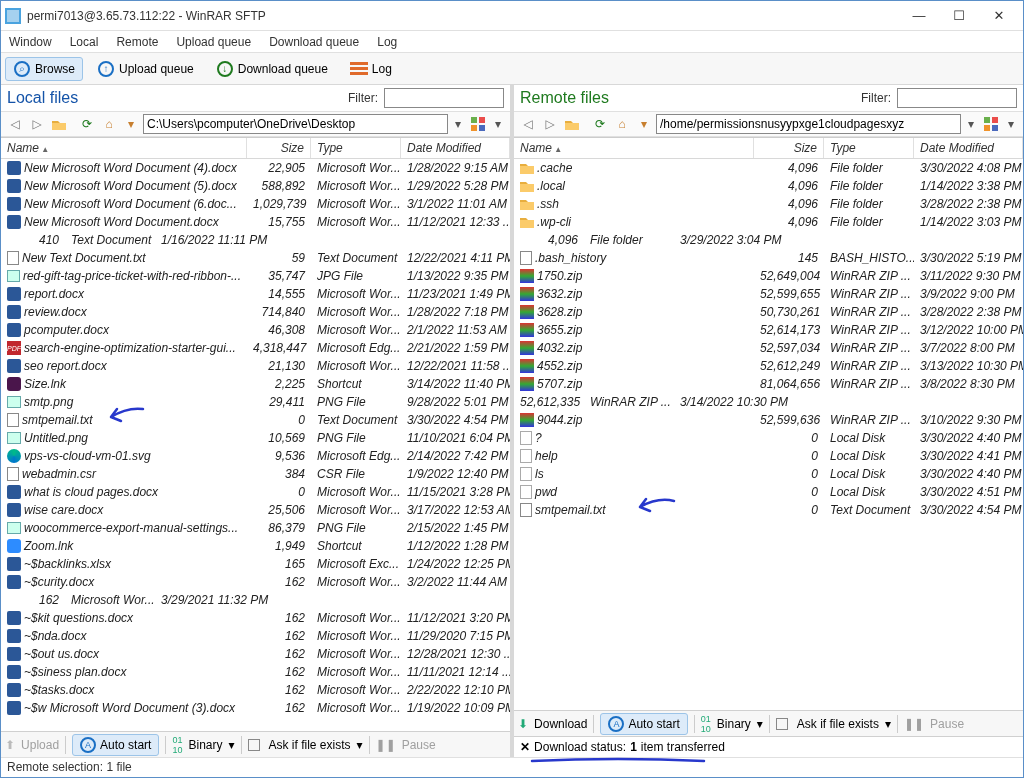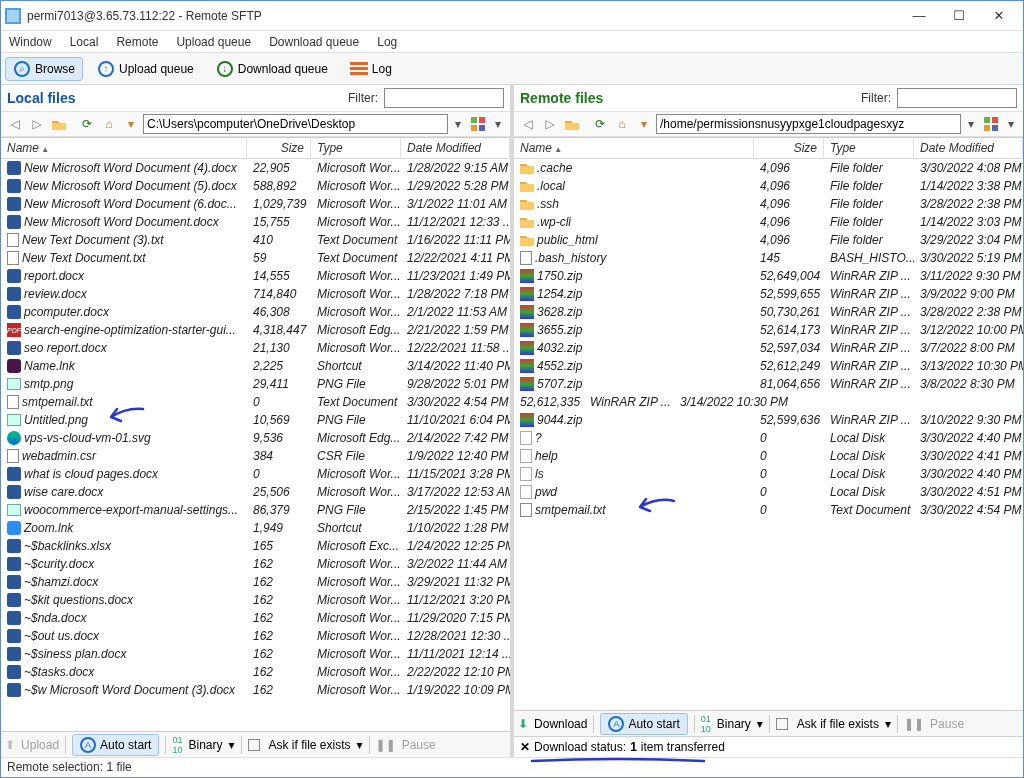--- a/index.html
+++ b/index.html
@@ -12,38 +12,38 @@
 .menubar span { color:#333; }
 .toolbar { height:32px; display:flex; align-items:center; padding:2px 4px; gap:6px; background:#f7f7f7; border-bottom:1px solid #d8d8d8;}
 .toolbtn { display:flex; align-items:center; gap:4px; padding:3px 8px; border-radius:3px; }
 .toolbtn.active { background:#DDEBF9; border:1px solid #9CC4E8; padding:2px 7px;}
 .toolbtn .ti { width:18px; height:18px; display:flex; align-items:center; justify-content:center; }
 .circle { width:16px; height:16px; border-radius:50%; display:flex; align-items:center; justify-content:center; font-size:10px;}
 .main { flex:1; display:flex; min-height:0; }
 .pane { flex:1; display:flex; flex-direction:column; min-width:0; }
 .splitter { width:4px; background:#d8d8d8; cursor:col-resize;}
 .pane-head { display:flex; align-items:center; padding:3px 6px; gap:6px; }
-.pane-head h2 { font-size:14px; font-weight:bold; }
+.pane-head h2 { font-size:16px; font-weight:normal; }
 .pane-head .filter-lbl { margin-left:auto; color:#333; }
 .pane-head input { width:120px; border:1px solid #888; height:20px; padding:1px 3px;}
 .local h2 { color:#1453A8; }
 .remote h2 { color:#1F7A1F; }
 .navrow { display:flex; align-items:center; padding:2px 4px; gap:2px; border-top:1px solid #e0e0e0; border-bottom:1px solid #e0e0e0; background:#fafafa;}
 .navbtn { width:20px; height:20px; display:flex; align-items:center; justify-content:center; color:#777; }
 .pathbox { flex:1; border:1px solid #888; background:#fff; height:20px; display:flex; align-items:center; padding:0 3px; font-size:12px; overflow:hidden; white-space:nowrap;}
 .pathdrop { width:16px; text-align:center; color:#555;}
 .grid { flex:1; overflow:hidden; display:flex; flex-direction:column; border-top:1px solid #ccc;font-style:italic;}
 .ghead { display:flex; background:#fff; border-bottom:1px solid #d8d8d8; font-size:12px;}
 .ghead > div { padding:3px 6px; border-right:1px solid #e0e0e0; color:#333; white-space:nowrap; overflow:hidden;}
 .gbody { flex:1; overflow:auto; position:relative;}
 .row { display:flex; align-items:center; height:18px; font-size:12px; color:#222;}
 .row > div { padding:0 6px; white-space:nowrap; overflow:hidden; text-overflow:clip;}
 .fi { width:14px; height:14px; margin-right:3px; display:inline-flex; align-items:center; justify-content:center; font-size:10px; }
 .c-name { display:flex; align-items:center;}
-.c-size { text-align:left; }
+.c-size { text-align:right; }
 .footer { border-top:1px solid #d0d0d0; padding:2px 4px; display:flex; align-items:center; gap:6px; background:#f7f7f7; font-size:12px; height:26px;}
 .footer .disabled { color:#a0a0a0; }
 .footer .sep { width:1px; height:18px; background:#ccc; }
 .statusbar { height:20px; border-top:1px solid #e0e0e0; padding:2px 6px; font-size:12px; color:#333;}
 .annot { position:absolute; pointer-events:none; }
 .dlrow { border-top:1px solid #d0d0d0; padding:3px 6px; display:flex; align-items:center; gap:4px; font-size:12px;}
 .icon-word { background:#2B5797; color:#fff; border-radius:2px; width:14px; height:14px;}
 .icon-txt { border:1px solid #888; background:#fff; width:12px; height:14px;}
 .icon-zip { background:linear-gradient(#d33,#3a3,#33d); width:14px; height:14px;}
 .icon-pdf { background:#C1272D; color:#fff; font-size:7px; width:14px; height:14px;}
@@ -53,21 +53,21 @@
 .chk { width:12px;height:12px;border:1px solid #888;display:inline-block;margin-right:3px;}
 </style>
 </head>
 <body>
 
 <div class="titlebar">
   <span class="icon"><svg viewBox="0 0 16 16">
         <rect width="16" height="16" fill="#4aa3df"></rect>
         <rect x="2" y="2" width="12" height="12" fill="#fff" opacity=".5"></rect>
       </svg></span>
-  <span class="title">permi7013@3.65.73.112:22 - Remote SFTP</span>
+  <span class="title">permi7013@3.65.73.112:22 - WinRAR SFTP</span>
   <div class="winbtn">—</div>
   <div class="winbtn">☐</div>
   <div class="winbtn">✕</div>
 </div>
 
 <div class="menubar">
   <span>Window</span>
   <span>Local</span>
   <span>Remote</span>
   <span>Upload queue</span>
@@ -182,39 +182,44 @@
           <div class="row">
             <div class="c-name" style="width:246px">
               <span class="fi icon-word"></span>
               <span>New Microsoft Word Document.docx</span>
             </div>
             <div class="c-size" style="width:64px">15,755</div>
             <div style="width:90px">Microsoft Wor...</div>
             <div style="flex:1">11/12/2021 12:33 ...</div>
           </div>
           <div class="row">
-            <div class="c-name" style="width:246px">
-              <span class="fi icon-txt"></span>
-              <span>New Text Document (3).txt</span>
-            </div>
             <div class="c-size" style="width:64px">410</div>
             <div style="width:90px">Text Document</div>
             <div style="flex:1">1/16/2022 11:11 PM</div>
           </div>
           <div class="row">
             <div class="c-name" style="width:246px">
               <span class="fi icon-txt"></span>
               <span>New Text Document.txt</span>
             </div>
             <div class="c-size" style="width:64px">59</div>
             <div style="width:90px">Text Document</div>
             <div style="flex:1">12/22/2021 4:11 PM</div>
           </div>
           <div class="row">
             <div class="c-name" style="width:246px">
+              <span class="fi" style="border:1px solid #6aa;background:#cfe;width:14px;height:12px"></span>
+              <span>red-gift-tag-price-ticket-with-red-ribbon-...</span>
+            </div>
+            <div class="c-size" style="width:64px">35,747</div>
+            <div style="width:90px">JPG File</div>
+            <div style="flex:1">1/13/2022 9:35 PM</div>
+          </div>
+          <div class="row">
+            <div class="c-name" style="width:246px">
               <span class="fi icon-word"></span>
               <span>report.docx</span>
             </div>
             <div class="c-size" style="width:64px">14,555</div>
             <div style="width:90px">Microsoft Wor...</div>
             <div style="flex:1">11/23/2021 1:49 PM</div>
           </div>
           <div class="row">
             <div class="c-name" style="width:246px">
               <span class="fi icon-word"></span>
@@ -247,21 +252,21 @@
               <span class="fi icon-word"></span>
               <span>seo report.docx</span>
             </div>
             <div class="c-size" style="width:64px">21,130</div>
             <div style="width:90px">Microsoft Wor...</div>
             <div style="flex:1">12/22/2021 11:58 ...</div>
           </div>
           <div class="row">
             <div class="c-name" style="width:246px">
               <span class="fi" style="background:#4A154B;width:14px;height:14px;border-radius:3px"></span>
-              <span>Name.lnk</span>
+              <span>Size.lnk</span>
             </div>
             <div class="c-size" style="width:64px">2,225</div>
             <div style="width:90px">Shortcut</div>
             <div style="flex:1">3/14/2022 11:40 PM</div>
           </div>
           <div class="row">
             <div class="c-name" style="width:246px">
               <span class="fi" style="border:1px solid #6aa;background:#cfe;width:14px;height:12px"></span>
               <span>smtp.png</span>
             </div>
@@ -334,45 +339,41 @@
             <div style="width:90px">PNG File</div>
             <div style="flex:1">2/15/2022 1:45 PM</div>
           </div>
           <div class="row">
             <div class="c-name" style="width:246px">
               <span class="fi" style="background:#2D8CFF;width:14px;height:14px;border-radius:3px"></span>
               <span>Zoom.lnk</span>
             </div>
             <div class="c-size" style="width:64px">1,949</div>
             <div style="width:90px">Shortcut</div>
-            <div style="flex:1">1/10/2022 1:28 PM</div>
+            <div style="flex:1">1/12/2022 1:28 PM</div>
           </div>
           <div class="row">
             <div class="c-name" style="width:246px">
               <span class="fi icon-word"></span>
               <span>~$backlinks.xlsx</span>
             </div>
             <div class="c-size" style="width:64px">165</div>
             <div style="width:90px">Microsoft Exc...</div>
             <div style="flex:1">1/24/2022 12:25 PM</div>
           </div>
           <div class="row">
             <div class="c-name" style="width:246px">
               <span class="fi icon-word"></span>
               <span>~$curity.docx</span>
             </div>
             <div class="c-size" style="width:64px">162</div>
             <div style="width:90px">Microsoft Wor...</div>
             <div style="flex:1">3/2/2022 11:44 AM</div>
           </div>
           <div class="row">
-            <div class="c-name" style="width:246px">
-              <span class="fi icon-word"></span>
-              <span>~$hamzi.docx</span>
-            </div>
             <div class="c-size" style="width:64px">162</div>
             <div style="width:90px">Microsoft Wor...</div>
             <div style="flex:1">3/29/2021 11:32 PM</div>
           </div>
           <div class="row">
             <div class="c-name" style="width:246px">
               <span class="fi icon-word"></span>
               <span>~$kit questions.docx</span>
             </div>
             <div class="c-size" style="width:64px">162</div>
@@ -544,29 +545,20 @@
                   <path d="M0 2h6l2 2H0z" fill="#E8AE3E"></path>
                 </svg>
               </span>
               <span>.wp-cli</span>
             </div>
             <div class="c-size" style="width:70px">4,096</div>
             <div style="width:90px">File folder</div>
             <div style="flex:1">1/14/2022 3:03 PM</div>
           </div>
           <div class="row">
-            <div class="c-name" style="width:240px">
-              <span class="fi">
-                <svg class="folder">
-                  <path d="M0 4h14v8H0z" fill="#FBCB6A"></path>
-                  <path d="M0 2h6l2 2H0z" fill="#E8AE3E"></path>
-                </svg>
-              </span>
-              <span>public_html</span>
-            </div>
             <div class="c-size" style="width:70px">4,096</div>
             <div style="width:90px">File folder</div>
             <div style="flex:1">3/29/2022 3:04 PM</div>
           </div>
           <div class="row">
             <div class="c-name" style="width:240px">
               <span class="fi icon-txt"></span>
               <span>.bash_history</span>
             </div>
             <div class="c-size" style="width:70px">145</div>
@@ -578,21 +570,21 @@
               <span class="fi icon-zip"></span>
               <span>1750.zip</span>
             </div>
             <div class="c-size" style="width:70px">52,649,004</div>
             <div style="width:90px">WinRAR ZIP ...</div>
             <div style="flex:1">3/11/2022 9:30 PM</div>
           </div>
           <div class="row">
             <div class="c-name" style="width:240px">
               <span class="fi icon-zip"></span>
-              <span>1254.zip</span>
+              <span>3632.zip</span>
             </div>
             <div class="c-size" style="width:70px">52,599,655</div>
             <div style="width:90px">WinRAR ZIP ...</div>
             <div style="flex:1">3/9/2022 9:00 PM</div>
           </div>
           <div class="row">
             <div class="c-name" style="width:240px">
               <span class="fi icon-zip"></span>
               <span>3628.zip</span>
             </div>

